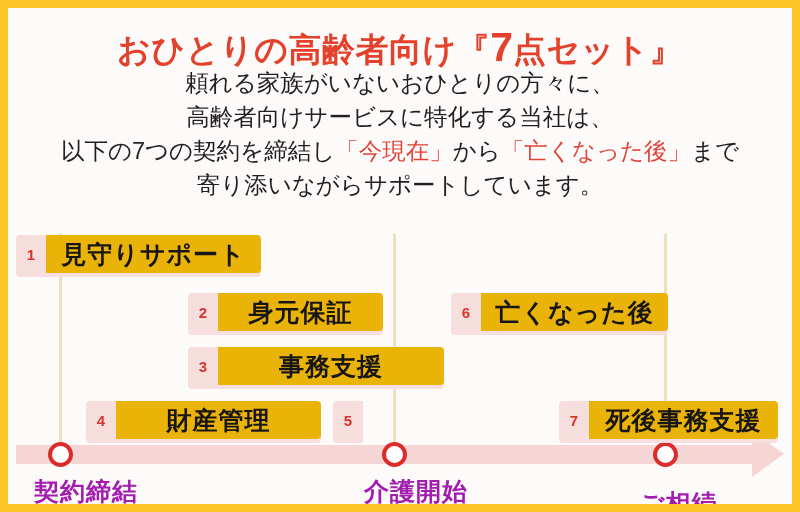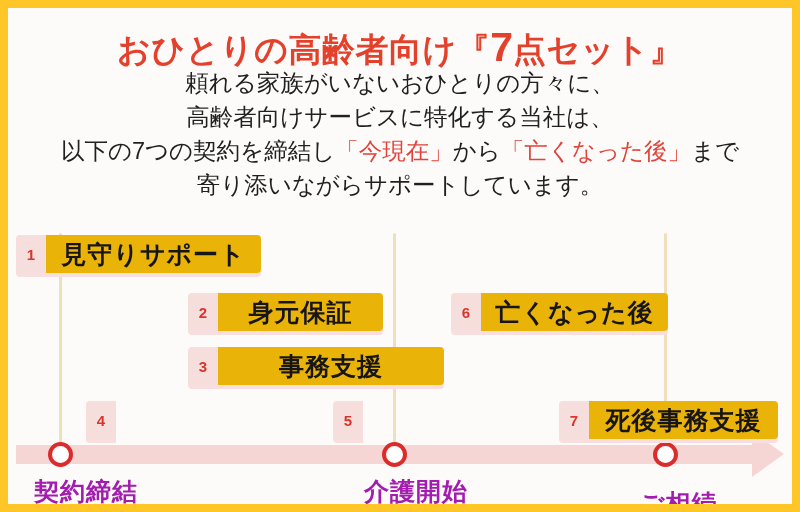--- a/index.html
+++ b/index.html
@@ -193,20 +193,21 @@
         <div class="bar" style="left: 180px; width: 195px; top: 70px;">
           <div class="num">2</div>
           <div class="txt">身元保証</div>
         </div>
         <div class="bar" style="left: 180px; width: 256px; top: 124px;">
           <div class="num">3</div>
           <div class="txt">事務支援</div>
         </div>
         <div class="bar" style="left: 78px; width: 235px; top: 178px;">
           <div class="num">4</div>
+          <div class="txt">財産管理</div>
         </div>
         <div class="bar" style="left: 325px; width: 180px; top: 178px;">
           <div class="num">5</div>
         </div>
         <div class="bar" style="left: 443px; width: 217px; top: 70px;">
           <div class="num">6</div>
           <div class="txt">亡くなった後</div>
         </div>
         <div class="bar" style="left: 551px; width: 219px; top: 178px;">
           <div class="num">7</div>

